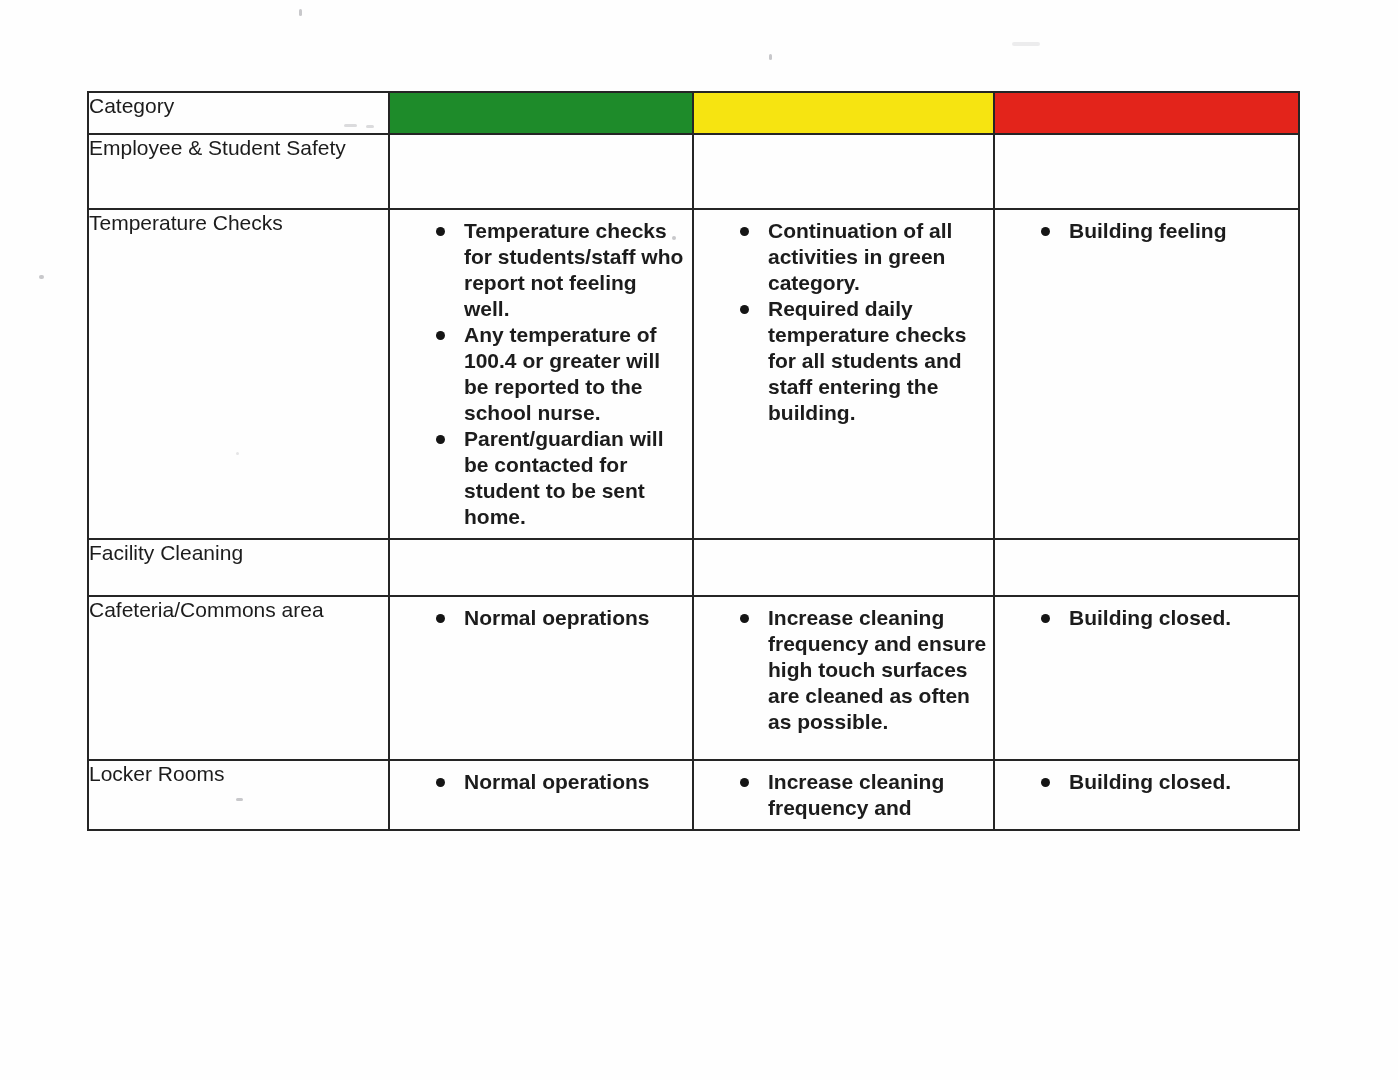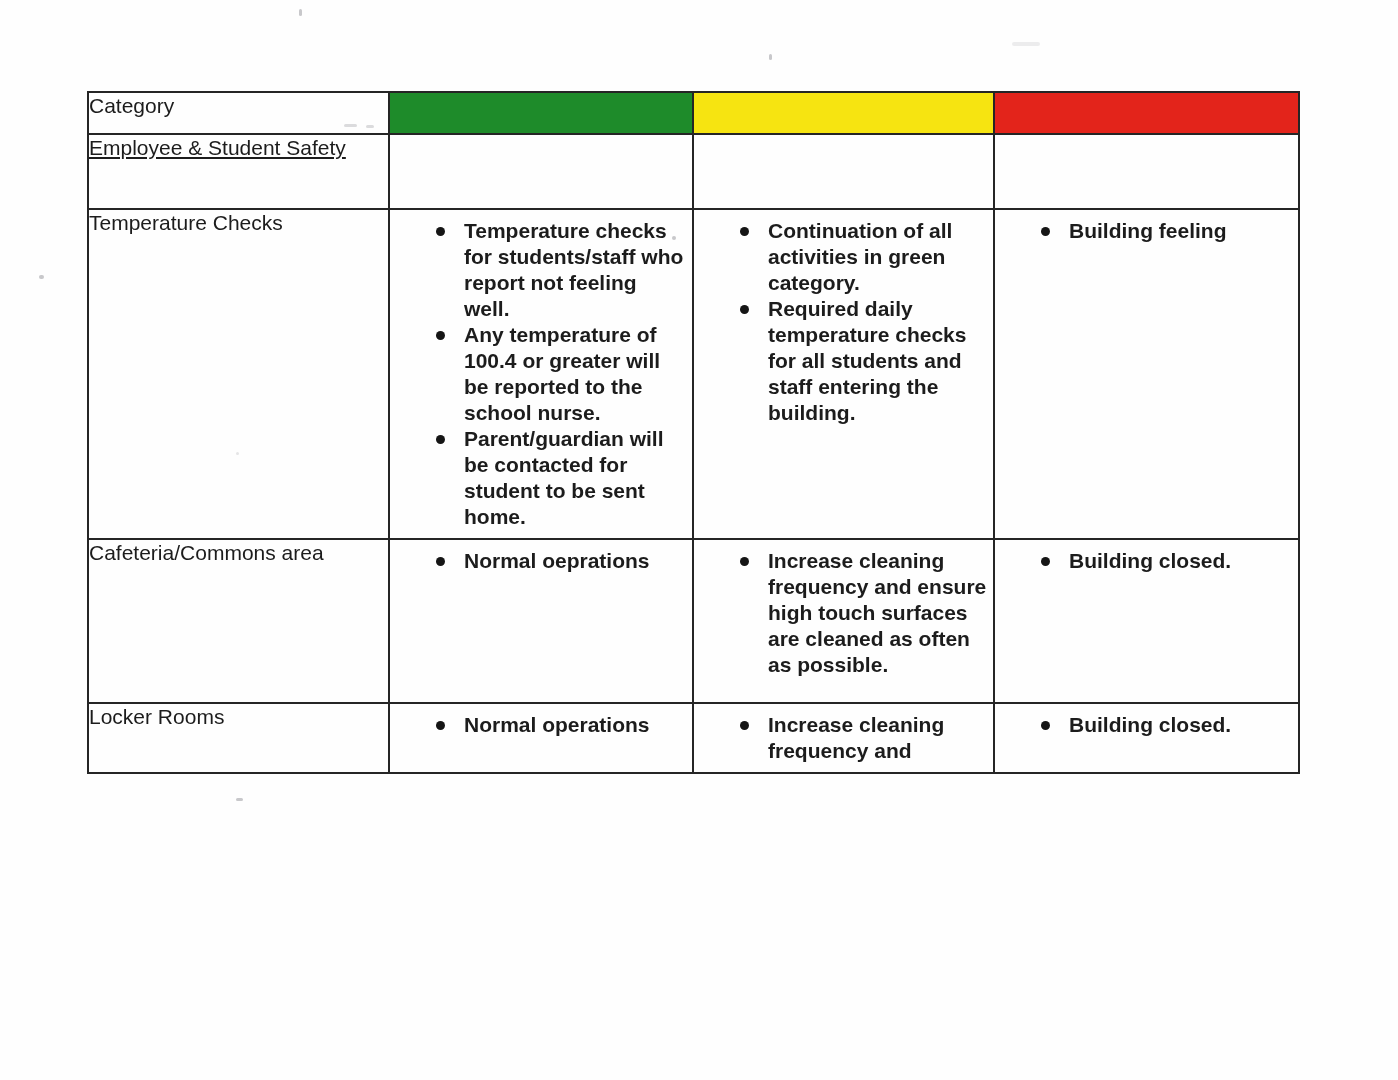--- a/index.html
+++ b/index.html
@@ -40,21 +40,20 @@
   th.cat-head {
     padding: 7px 12px 7px 10px;
     font-weight: bold;
     font-size: 22px;
   }
   td.section-cell {
     padding: 7px 12px 7px 10px;
     font-weight: bold;
     font-size: 22px;
     line-height: 27px;
-    text-decoration: underline;
   }
   ul.bullets {
     margin: 0;
     padding: 8px 6px 8px 0;
     list-style: none;
     font-weight: bold;
   }
   ul.bullets li {
     position: relative;
     padding-left: 74px;
@@ -121,20 +120,26 @@
           <li>Required daily temperature checks for all students and staff entering the building.</li>
         </ul>
       </td>
       <td>
         <ul class="bullets">
           <li>Building feeling</li>
         </ul>
       </td>
     </tr>
 
+    <tr style="height:57px">
+      <td class="section-cell">Facility Cleaning</td>
+      <td></td>
+      <td></td>
+      <td></td>
+    </tr>
 
 
     <tr style="height:164px">
       <td class="cat-cell">Cafeteria/Commons area</td>
       <td>
         <ul class="bullets">
           <li>Normal oeprations</li>
         </ul>
       </td>
       <td>

